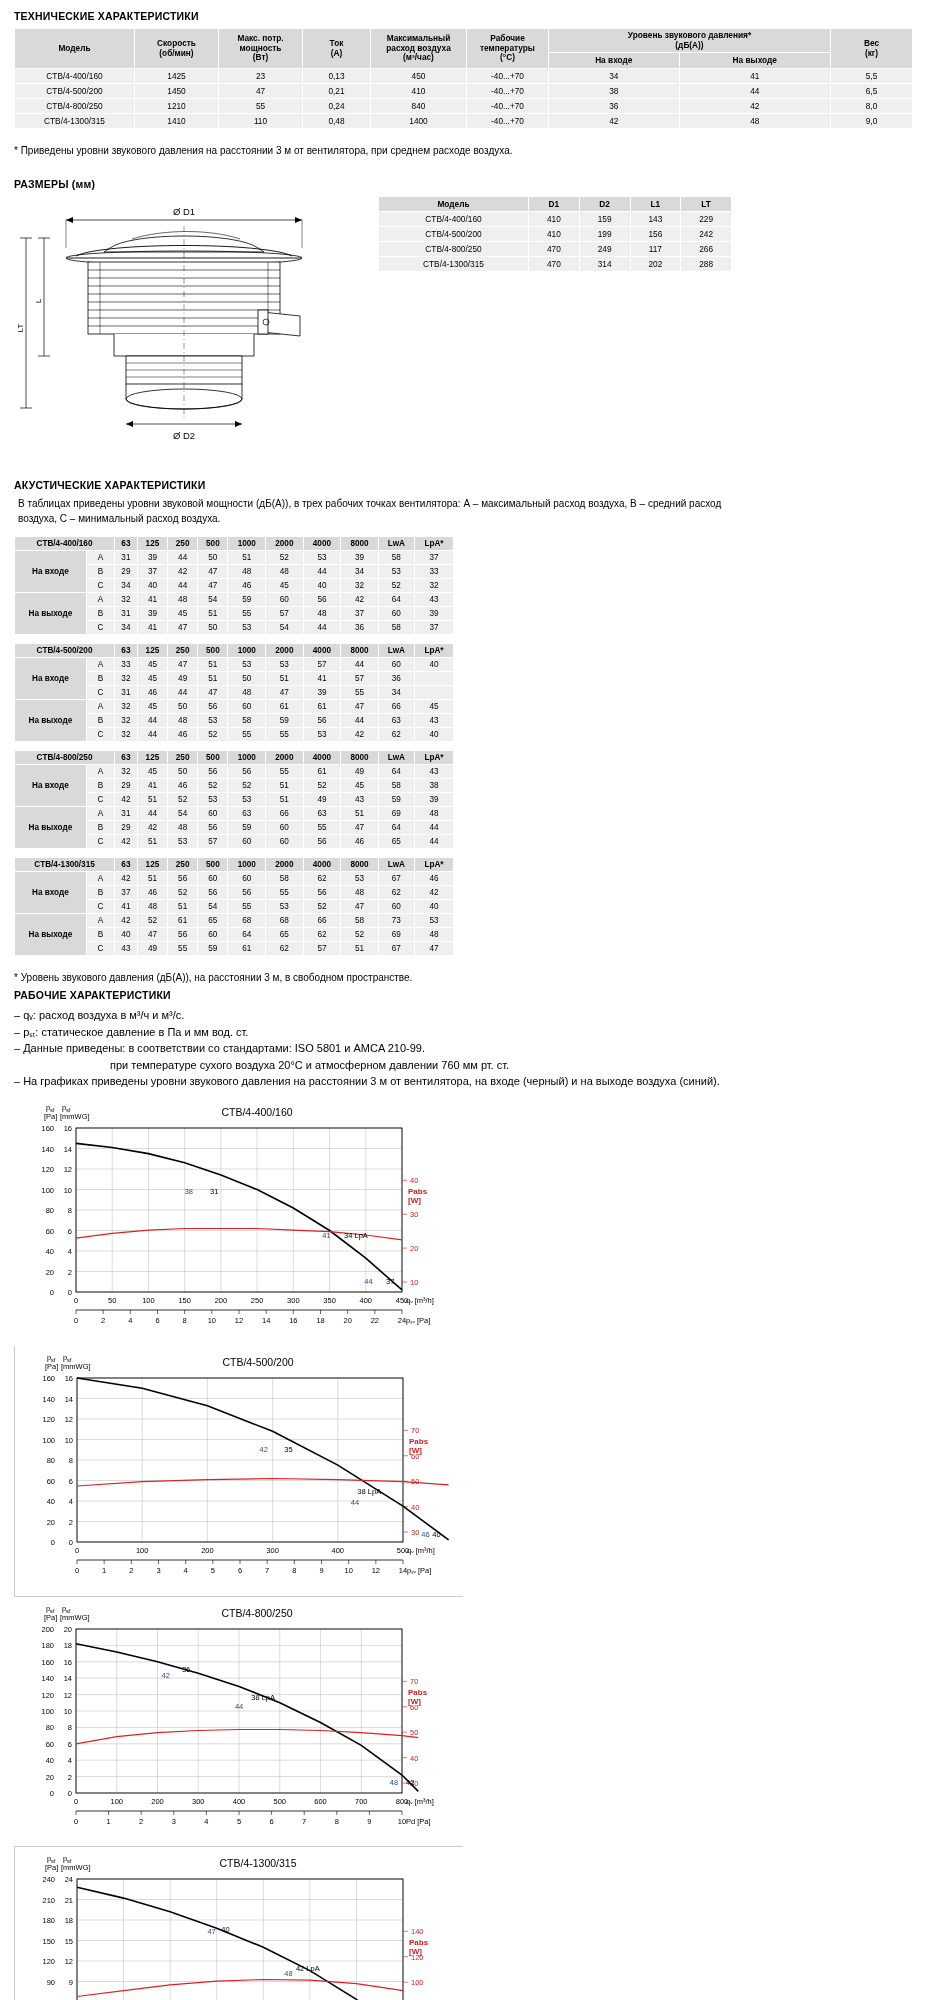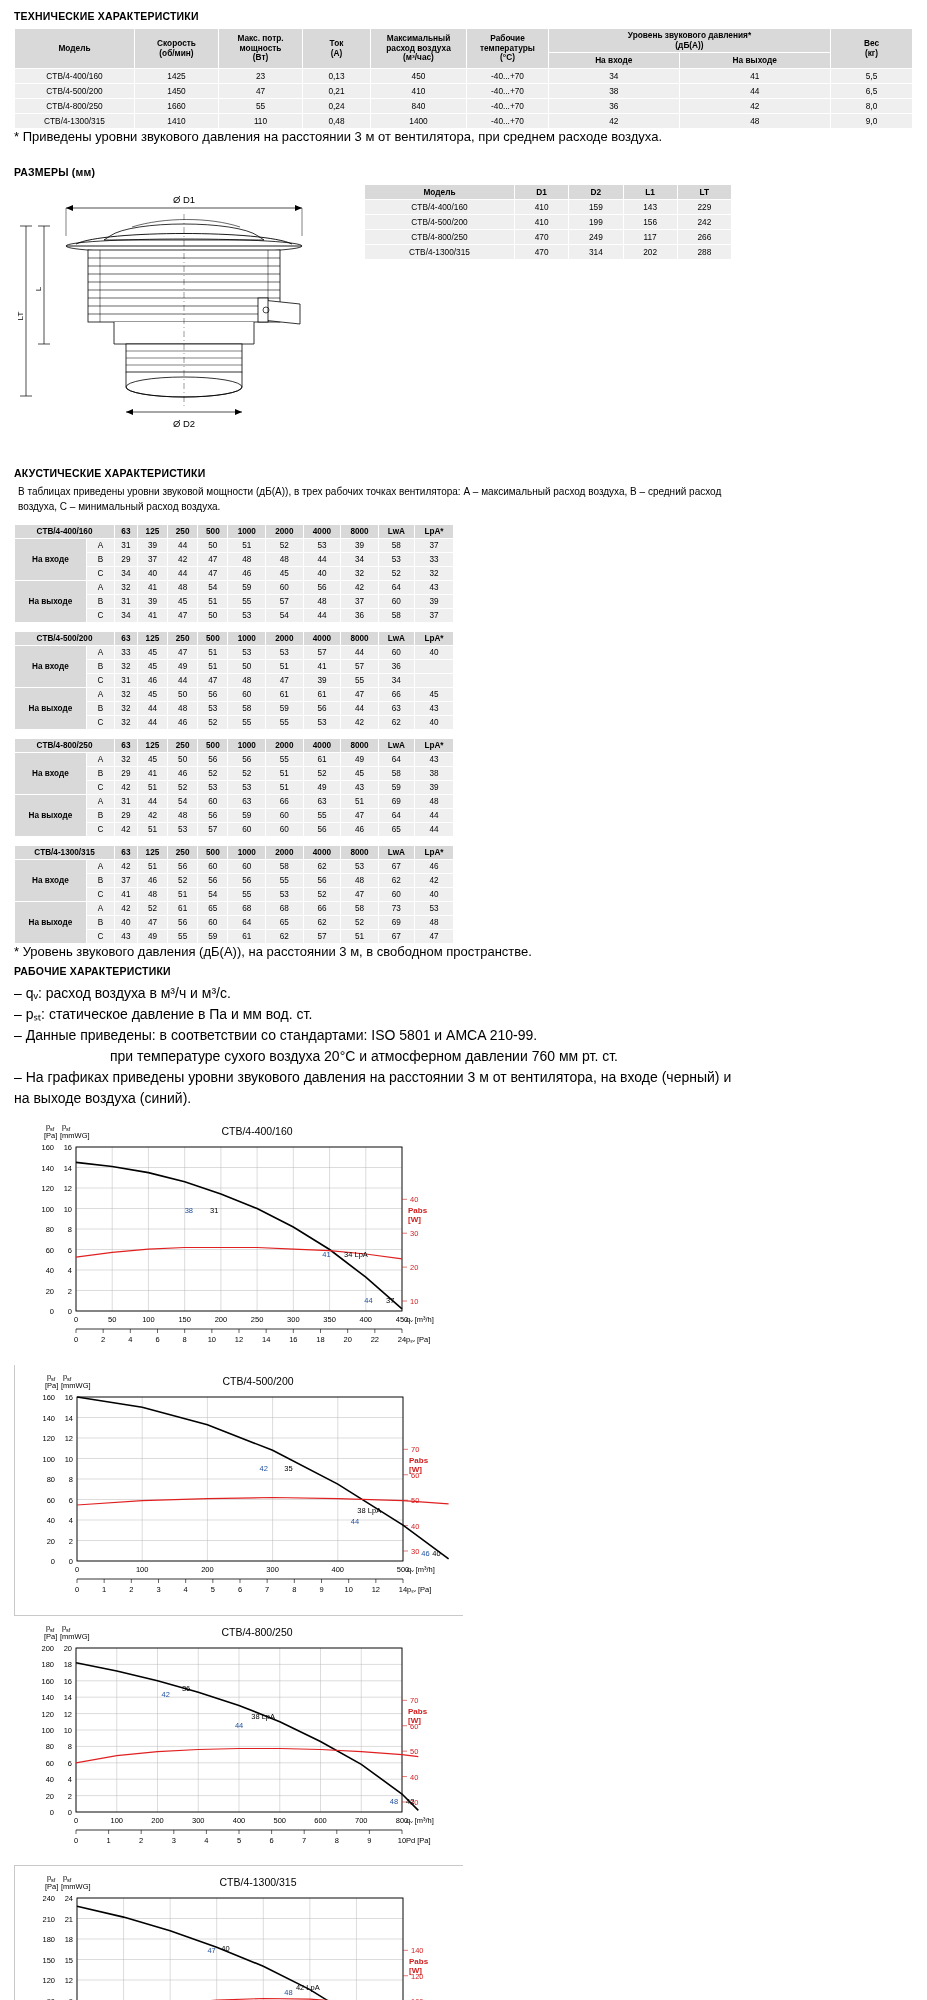--- a/index.html
+++ b/index.html
@@ -22,29 +22,29 @@
   .tbl td, .tbl th {
     border: 1px solid #ffffff;
     padding: 2px 3px;
     text-align: center;
     vertical-align: middle;
     font-size: 8.3px;
     font-weight: normal;
   }
   .tbl th { background: #d9d9d9; font-weight: bold; }
   .tbl td { background: #efefef; }
-  .note { font-size: 13px; margin-top: 0; }
+  .note { font-size: 10px; margin-top: 16px; }
 
   
   #tech-table { width: 899px; }
   #tech-table th { height: 16px; line-height: 1.15; }
   #tech-table td { height: 15px; }
 
   
-  .dims-wrap { display: flex; align-items: flex-start; justify-content: center; }
+  .dims-wrap { display: flex; gap: 14px; align-items: flex-start; justify-content: center; }
   .drawing { width: 350px; height: 255px; position: relative; }
   #dims-table { width: 525px; }
   #dims-table th, #dims-table td { height: 15px; }
 
   
   .acoustic-intro { font-size: 10px; line-height: 1.45; margin: 4px 0 10px 4px; }
   .ac-grid { display: flex; flex-wrap: wrap; gap: 8px 18px; }
   .ac-block { width: 440px; }
   .ac-block table { width: 100%; }
   .ac-block th, .ac-block td {
@@ -53,21 +53,21 @@
     text-align: center;
     padding: 1px 2px;
     height: 14px;
   }
   .ac-block th { background: #d9d9d9; font-weight: bold; }
   .ac-block td { background: #efefef; }
   .ac-block td.lbl { background: #d9d9d9; font-weight: bold; text-align: center; }
   .ac-block th.model { font-weight: bold; text-align: center; }
 
   
-  .perf-notes { font-size: 14px; line-height: 1.5; margin: 2px 0 6px 0; }
+  .perf-notes { font-size: 11px; line-height: 1.5; margin: 2px 0 6px 0; }
   .perf-notes .ind { padding-left: 96px; display:block; }
   .charts { display: flex; flex-wrap: wrap; }
   .chart-cell { width: 449px; height: 250px; position: relative; }
   .divider-v { border-left: 1px solid #c9c9c9; }
 </style>
 </head>
 <body>
 
 <div class="page">
 
@@ -131,21 +131,21 @@
           <td>47</td>
           <td>0,21</td>
           <td>410</td>
           <td>-40...+70</td>
           <td>38</td>
           <td>44</td>
           <td>6,5</td>
         </tr>
         <tr>
           <td>CTB/4-800/250</td>
-          <td>1660</td>
+          <td>1210</td>
           <td>55</td>
           <td>0,24</td>
           <td>840</td>
           <td>-40...+70</td>
           <td>36</td>
           <td>42</td>
           <td>8,0</td>
         </tr>
         <tr>
           <td>CTB/4-1300/315</td>

